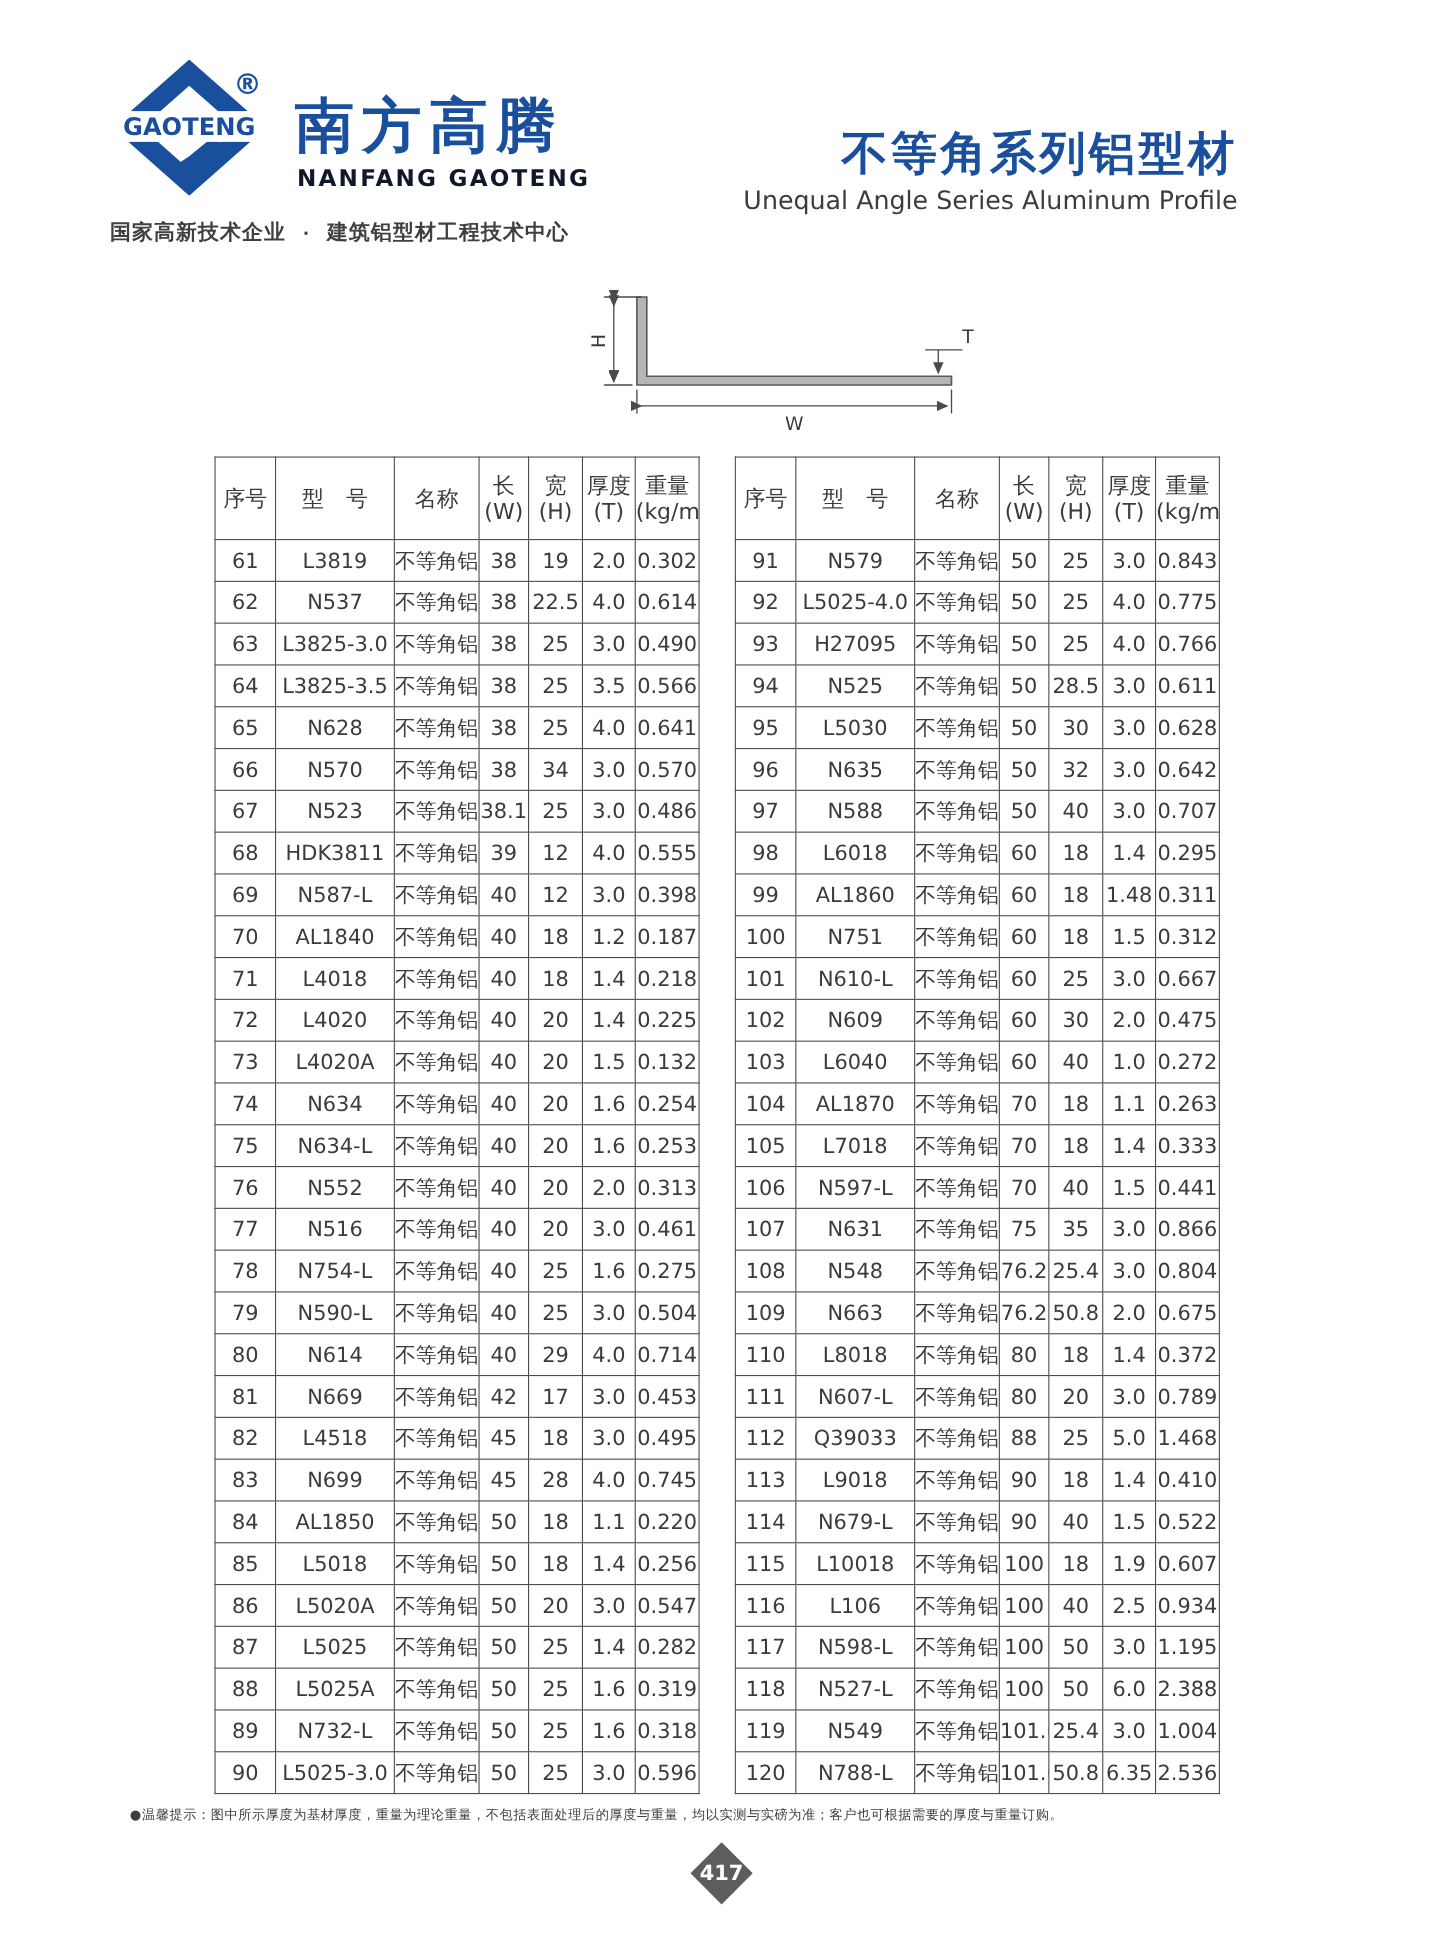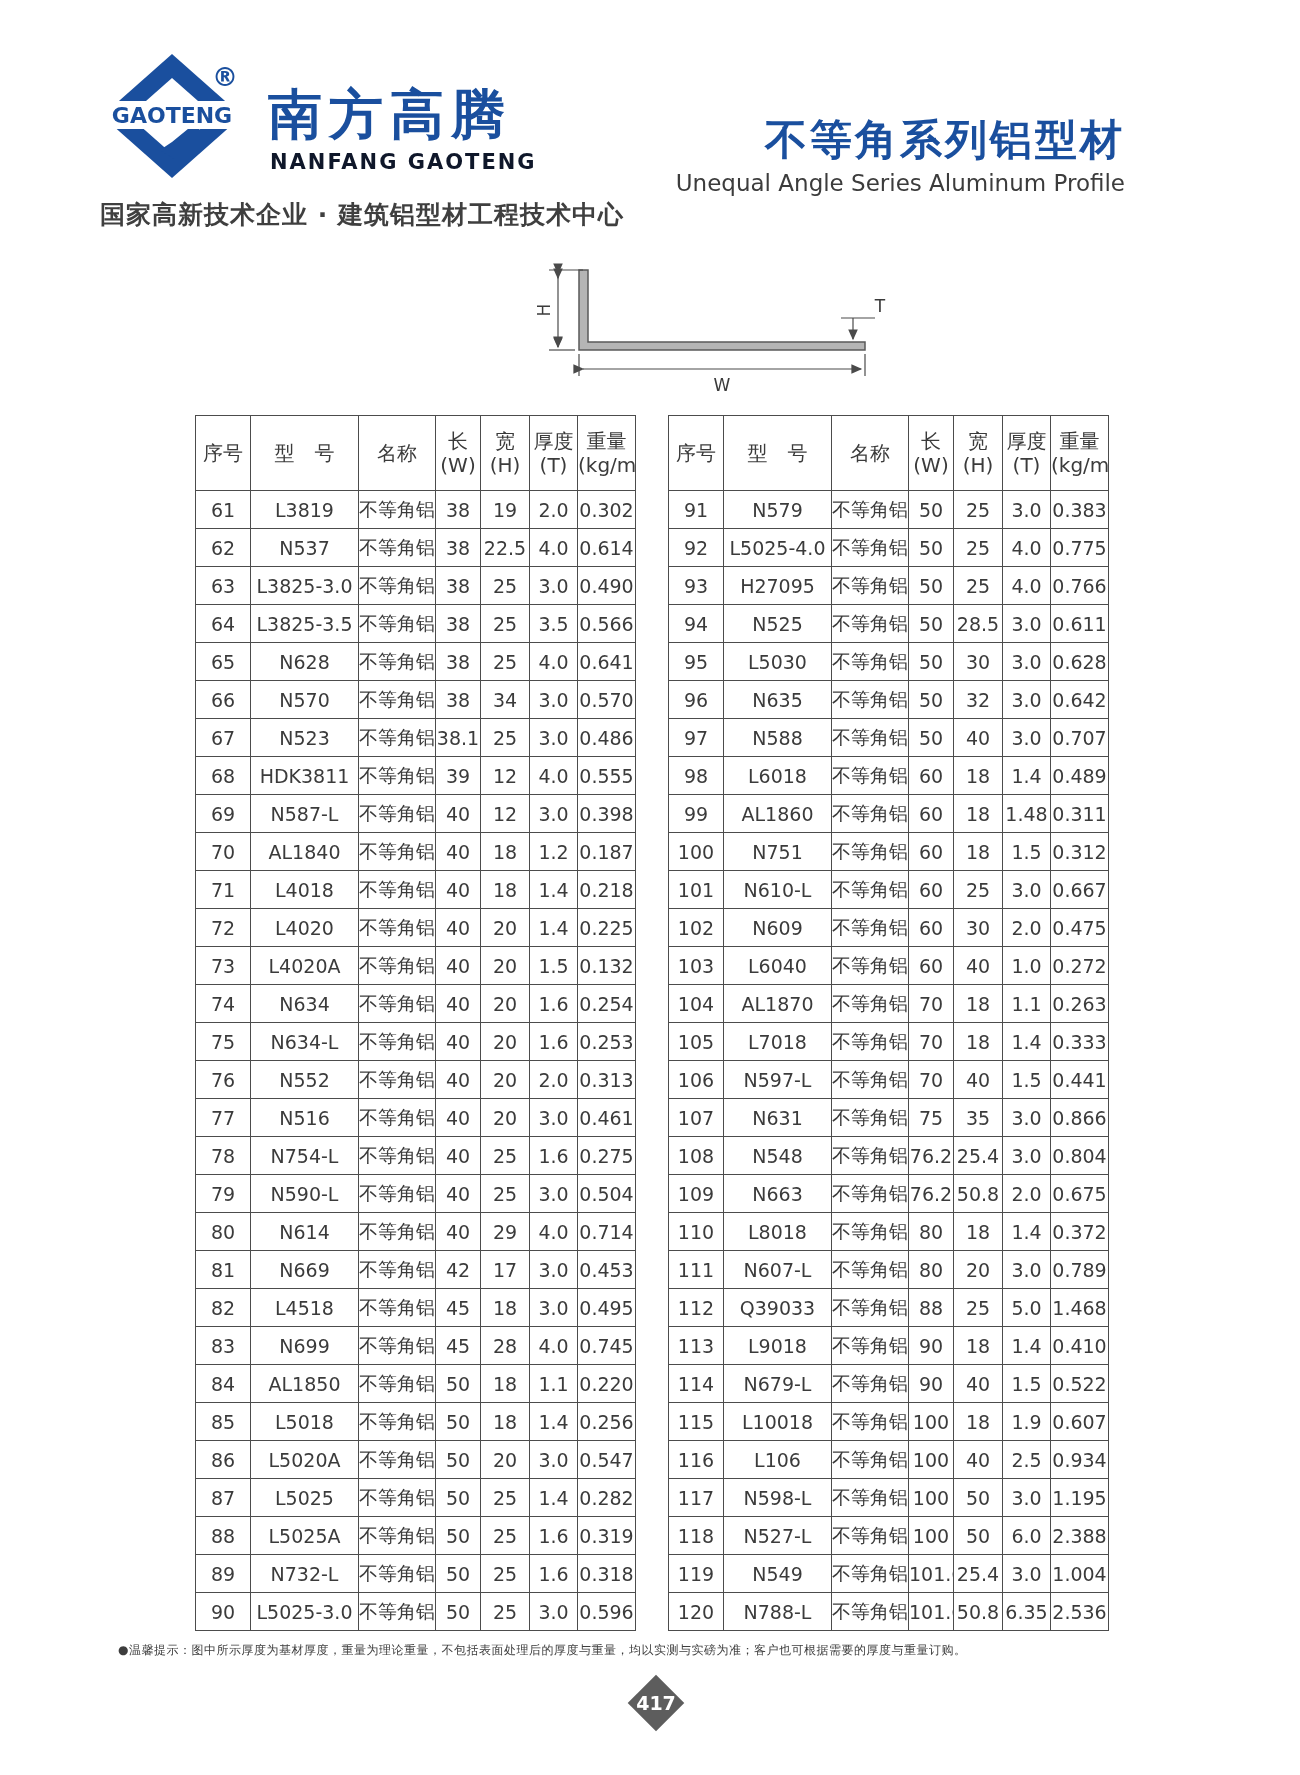--- a/index.html
+++ b/index.html
@@ -13,22 +13,22 @@
   .reg-mark{position:absolute; left:212px; top:62px; font-size:26px; color:#1a4f9e; font-weight:bold;}
   .company-cn{
     position:absolute; left:268px; top:88px; font-size:54px; font-weight:bold;
     color:#1a4f9e; letter-spacing:7px; line-height:1;
   }
   .company-en{
     position:absolute; left:270px; top:152px; font-size:21px; font-weight:bold;
     color:#0f172a; letter-spacing:2px; line-height:1;
   }
   .tagline{
-    position:absolute; left:100px; top:198px; font-size:25px; color:#3f3f3f;
-    letter-spacing:1px; font-weight:bold;
+    position:absolute; left:100px; top:198px; font-size:19px; color:#3f3f3f;
+    letter-spacing:1px; font-weight:bold;font-family:Liberation Mono, monospace;
   }
   .title-block{position:absolute; right:175px; top:116px; text-align:right;}
   .title-cn{font-size:42px; font-weight:bold; color:#1a4f9e; letter-spacing:3px; line-height:1.15;text-align:right;}
   .title-en{font-size:23px; color:#3c3c3c; margin-top:6px; letter-spacing:0px;}
   
   .diagram{position:absolute; left:535px; top:238px; width:370px; height:160px;}
   
   .tables{position:absolute; left:195px; top:415px; display:flex; gap:32px;}
   table.profile{border-collapse:collapse; table-layout:fixed; width:440px;}
   table.profile th, table.profile td{
@@ -457,21 +457,21 @@
           </tr>
         </thead>
       <tbody>
           <tr>
             <td>91</td>
             <td>N579</td>
             <td>不等角铝</td>
             <td>50</td>
             <td>25</td>
             <td>3.0</td>
-            <td>0.383</td>
+            <td>0.843</td>
           </tr>
           <tr>
             <td>92</td>
             <td>L5025-4.0</td>
             <td>不等角铝</td>
             <td>50</td>
             <td>25</td>
             <td>4.0</td>
             <td>0.775</td>
           </tr>
@@ -520,21 +520,21 @@
             <td>3.0</td>
             <td>0.707</td>
           </tr>
           <tr>
             <td>98</td>
             <td>L6018</td>
             <td>不等角铝</td>
             <td>60</td>
             <td>18</td>
             <td>1.4</td>
-            <td>0.489</td>
+            <td>0.295</td>
           </tr>
           <tr>
             <td>99</td>
             <td>AL1860</td>
             <td>不等角铝</td>
             <td>60</td>
             <td>18</td>
             <td>1.48</td>
             <td>0.311</td>
           </tr>

